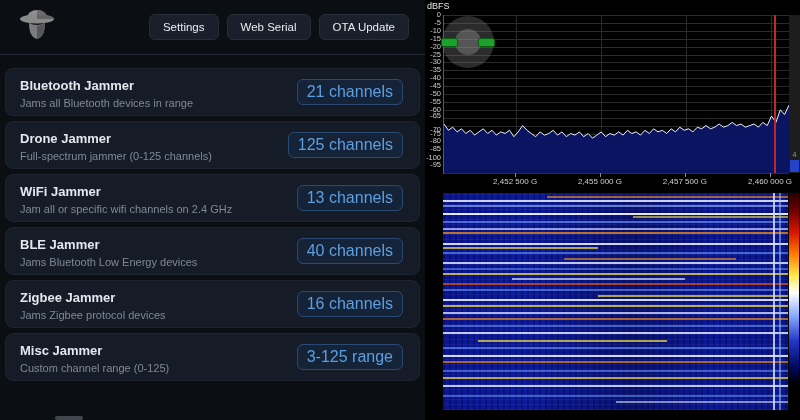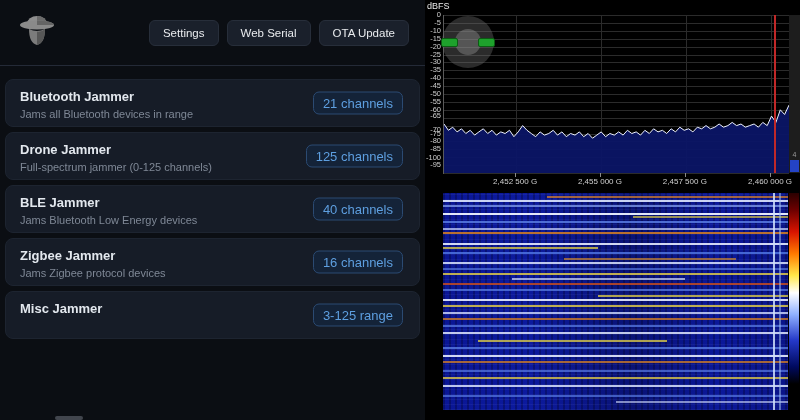--- a/index.html
+++ b/index.html
@@ -1,29 +1,29 @@
 <!DOCTYPE html>
 <html><head>
 <meta charset="utf-8">
 <style>
   html,body{margin:0;padding:0;background:#000;width:800px;height:420px;overflow:hidden;
     font-family:"Liberation Sans",sans-serif;-webkit-font-smoothing:antialiased;}
   .left{position:absolute;left:0;top:0;width:425px;height:420px;background:#0b0e13;}
-  .topbar{height:66px;border-bottom:1px solid #242a37;display:flex;align-items:center;padding:0 16px;box-sizing:border-box;gap:8px;}
+  .topbar{height:55px;border-bottom:1px solid #242a37;display:flex;align-items:center;padding:0 16px;box-sizing:border-box;gap:8px;}
   .logo{width:42px;height:42px;flex:0 0 auto;}
   .spacer{flex:1;}
   .tbtn{background:#1a202b;color:#e9ebee;border:1px solid #272e3a;border-radius:6px;
     font-size:11.5px;font-family:"Liberation Sans",sans-serif;padding:6px 13px;cursor:pointer;white-space:nowrap;}
   .cards{padding:13px 5px 0 5px;}
   .card{position:relative;background:#161c27;border:1px solid #1d2430;border-radius:8px;
     height:48px;margin-bottom:5px;padding:7px 14px;box-sizing:border-box;cursor:pointer;}
   .card-title{font-size:13px;font-weight:bold;color:#e3e8ee;margin-top:2px;}
   .card-desc{font-size:11px;color:#7f8896;margin-top:4px;}
   .badge{position:absolute;right:16px;top:50%;transform:translateY(-50%);
-    font-size:13px;color:#5e9fe0;background:#142338;border:1px solid #2b4a72;border-radius:6px;padding:3px 9px;white-space:nowrap;}
+    font-size:16px;color:#5e9fe0;background:#142338;border:1px solid #2b4a72;border-radius:6px;padding:3px 9px;white-space:nowrap;}
   .hthumb{position:absolute;left:55px;bottom:0;width:28px;height:4px;background:#41454d;border-radius:2px;}
 
   .right{position:absolute;left:425px;top:0;width:375px;height:328px;background:#000;}
   .dbfs{position:absolute;left:2px;top:1px;font-size:9px;color:#eaeaea;}
   .ylab{position:absolute;left:0;width:16px;text-align:right;font-size:7.5px;color:#cfcfcf;transform:translateY(-50%);line-height:1;}
   .plot{position:absolute;left:18px;top:15px;width:345px;height:158px;background:#000;
     border-left:1px solid #5a5a5a;border-bottom:1px solid #5a5a5a;box-sizing:content-box;}
   .hgrid{position:absolute;left:0;width:100%;height:1px;background:#2b2b2b;}
   .vgrid{position:absolute;top:0;height:100%;width:1px;background:#2b2b2b;}
   .trace{position:absolute;left:0;top:0;}
@@ -69,31 +69,37 @@
         <div class="card-title">Bluetooth Jammer</div>
         <div class="card-desc">Jams all Bluetooth devices in range</div>
         <span class="badge">21 channels</span>
       </div>
       <div class="card">
         <div class="card-title">Drone Jammer</div>
         <div class="card-desc">Full-spectrum jammer (0-125 channels)</div>
         <span class="badge">125 channels</span>
       </div>
       <div class="card">
+        <div class="card-title">WiFi Jammer</div>
+        <div class="card-desc">Jam all or specific wifi channels on 2.4 GHz</div>
+        <span class="badge">13 channels</span>
+      </div>
+      <div class="card">
         <div class="card-title">BLE Jammer</div>
         <div class="card-desc">Jams Bluetooth Low Energy devices</div>
         <span class="badge">40 channels</span>
       </div>
       <div class="card">
         <div class="card-title">Zigbee Jammer</div>
         <div class="card-desc">Jams Zigbee protocol devices</div>
         <span class="badge">16 channels</span>
       </div>
       <div class="card">
         <div class="card-title">Misc Jammer</div>
+        <div class="card-desc">Custom channel range (0-125)</div>
         <span class="badge">3-125 range</span>
       </div>
     </div>
   <div class="hthumb"></div>
 </div>
 
 <div class="right">
   <span class="dbfs">dBFS</span>
   <div id="ylabels">
       <div class="ylab" style="top: 15px;">0</div>

